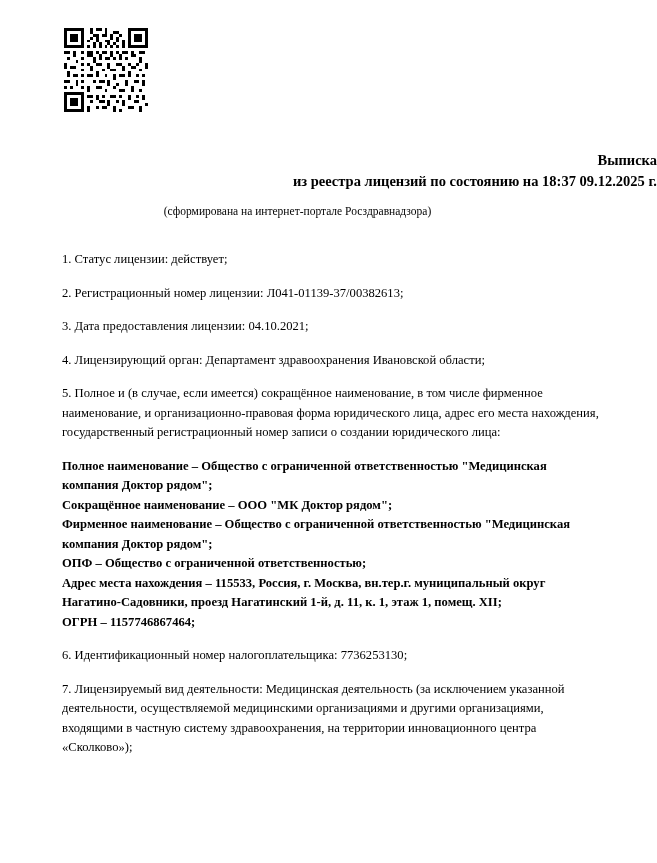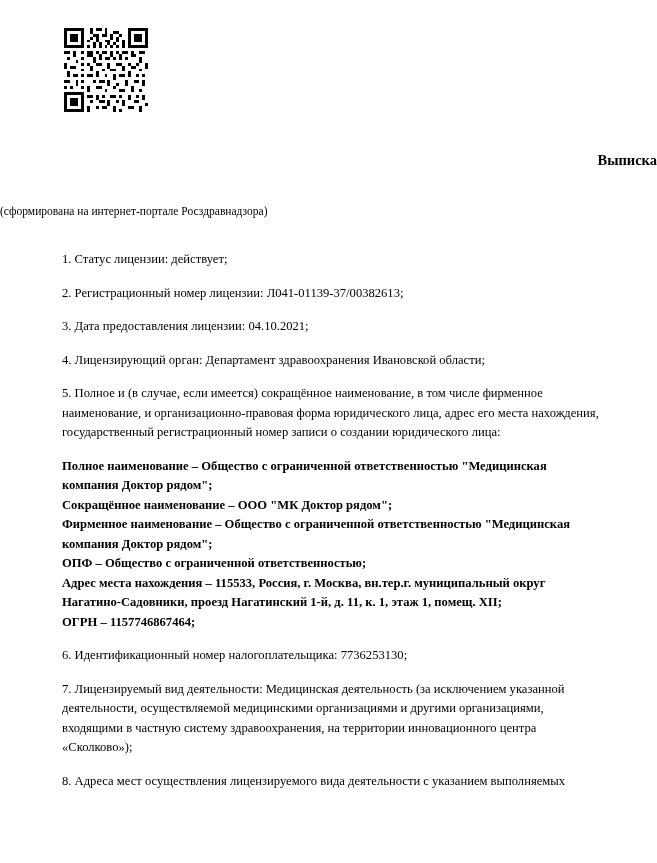--- a/index.html
+++ b/index.html
@@ -47,21 +47,21 @@
   .title-line {
     font-size: 14.5px;
     font-weight: bold;
     line-height: 21px;
   }
   .subtitle {
     position: absolute;
     left: 0;
     top: 205px;
     width: 657px;
-    text-align: left;
+    text-align: center;
     padding-right: 62px;
     box-sizing: border-box;
     font-size: 11.5px;
   }
   
   .body-text {
     position: absolute;
     left: 62px;
     top: 250px;
     width: 540px;
@@ -230,20 +230,21 @@
         <rect x="19" y="28" width="1" height="1"></rect>
           <rect x="22" y="27" width="2" height="1"></rect>
         <rect x="26" y="27" width="1" height="2"></rect>
           <rect x="28" y="26" width="1" height="1"></rect>
       </g>
     </svg>
   </div>
 
   <div class="title-block">
     <div class="title-line">Выписка</div>
+    <div class="title-line">из реестра лицензий по состоянию на 18:37 09.12.2025 г.</div>
   </div>
 
   <div class="subtitle">(сформирована на интернет-портале Росздравнадзора)</div>
 
   <div class="body-text">
     <p class="para">1. Статус лицензии: действует;</p>
     <p class="para">2. Регистрационный номер лицензии: Л041-01139-37/00382613;</p>
     <p class="para">3. Дата предоставления лицензии: 04.10.2021;</p>
     <p class="para">4. Лицензирующий орган: Департамент здравоохранения Ивановской области;</p>
     <p class="para">5. Полное и (в случае, если имеется) сокращённое наименование, в том числе фирменное наименование, и организационно-правовая форма юридического лица, адрес его места нахождения, государственный регистрационный номер записи о создании юридического лица:</p>
@@ -252,16 +253,15 @@
       <div class="nowrap-line">Полное наименование – Общество с ограниченной ответственностью "Медицинская компания Доктор рядом";</div>
       <div class="nowrap-line">Сокращённое наименование – ООО "МК Доктор рядом";</div>
       <div class="nowrap-line">Фирменное наименование – Общество с ограниченной ответственностью "Медицинская компания Доктор рядом";</div>
       <div class="nowrap-line">ОПФ – Общество с ограниченной ответственностью;</div>
       <div class="nowrap-line">Адрес места нахождения – 115533, Россия, г. Москва, вн.тер.г. муниципальный округ Нагатино-Садовники, проезд Нагатинский 1-й, д. 11, к. 1, этаж 1, помещ. XII;</div>
       <div class="nowrap-line">ОГРН – 1157746867464;</div>
     </div>
 
     <p class="para">6. Идентификационный номер налогоплательщика: 7736253130;</p>
     <p class="para">7. Лицензируемый вид деятельности: Медицинская деятельность (за исключением указанной деятельности, осуществляемой медицинскими организациями и другими организациями, входящими в частную систему здравоохранения, на территории инновационного центра «Сколково»);</p>
-    <p class="para tight">8. Адреса мест осуществления лицензируемого вида деятельности с указанием выполняемых</p>
   </div>
 
 </div>
 
 </body></html>

